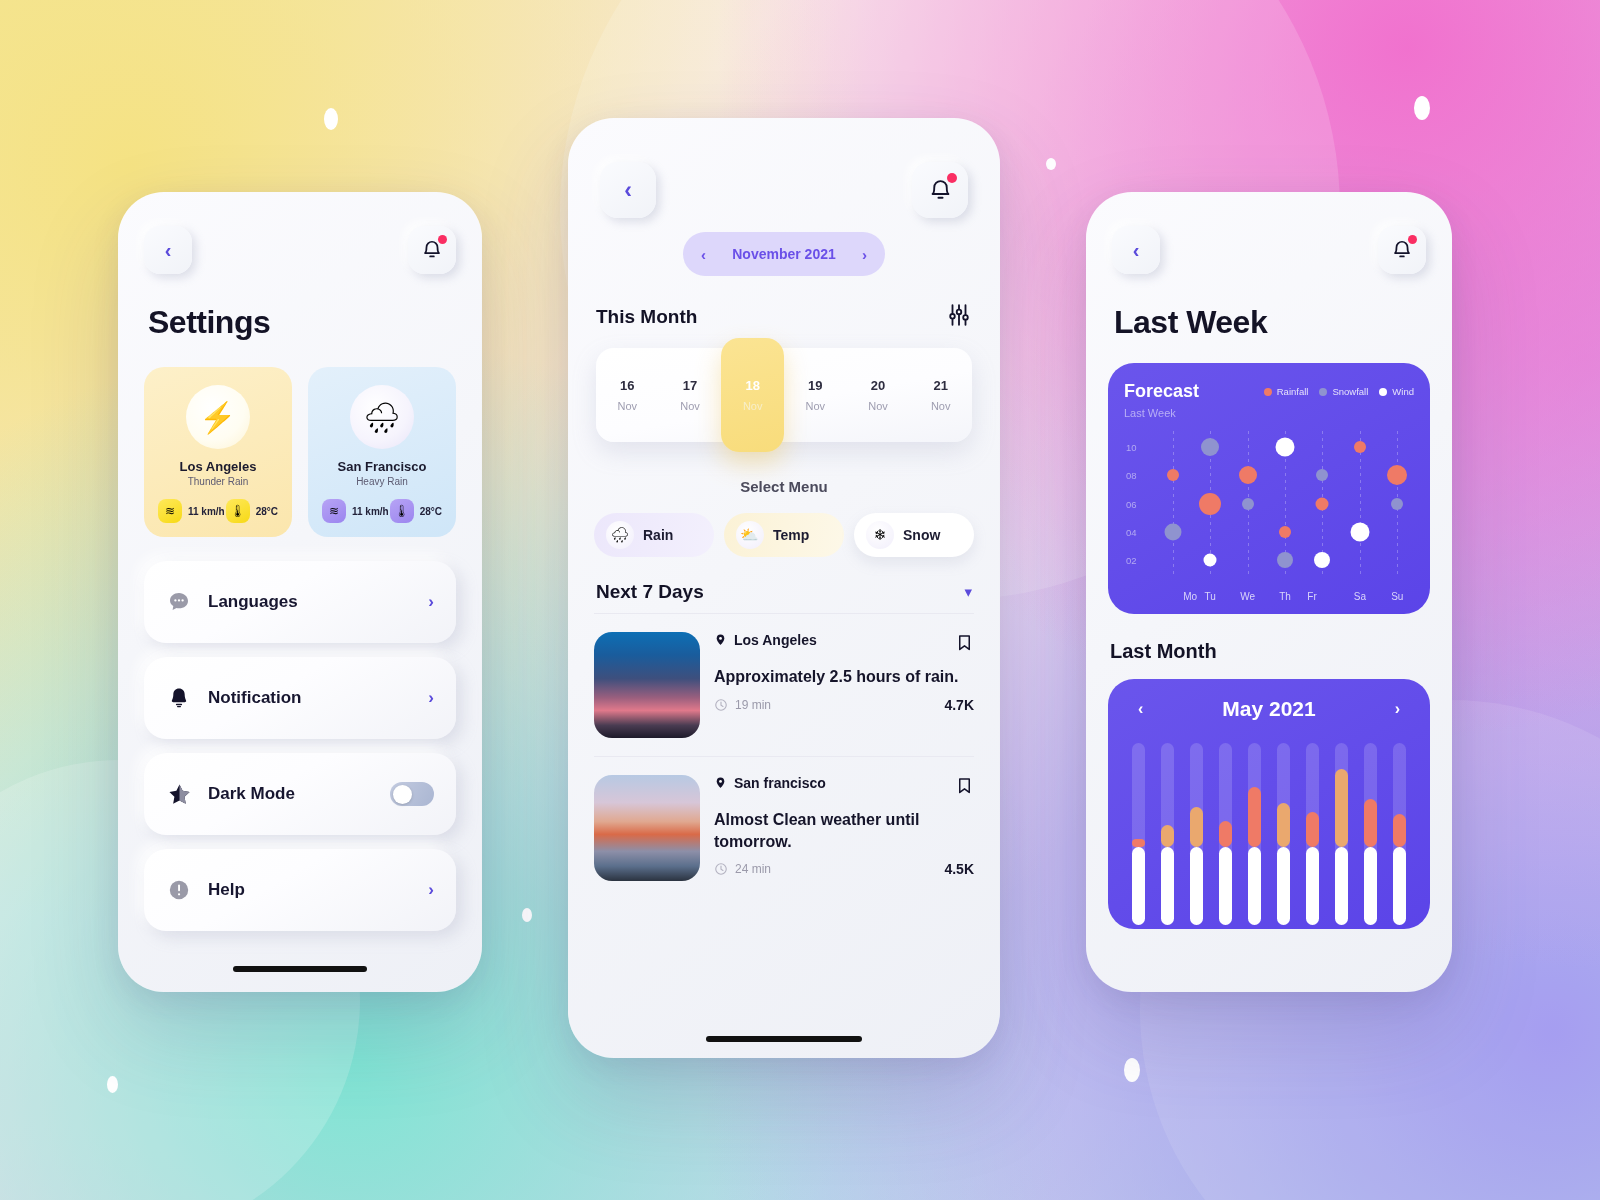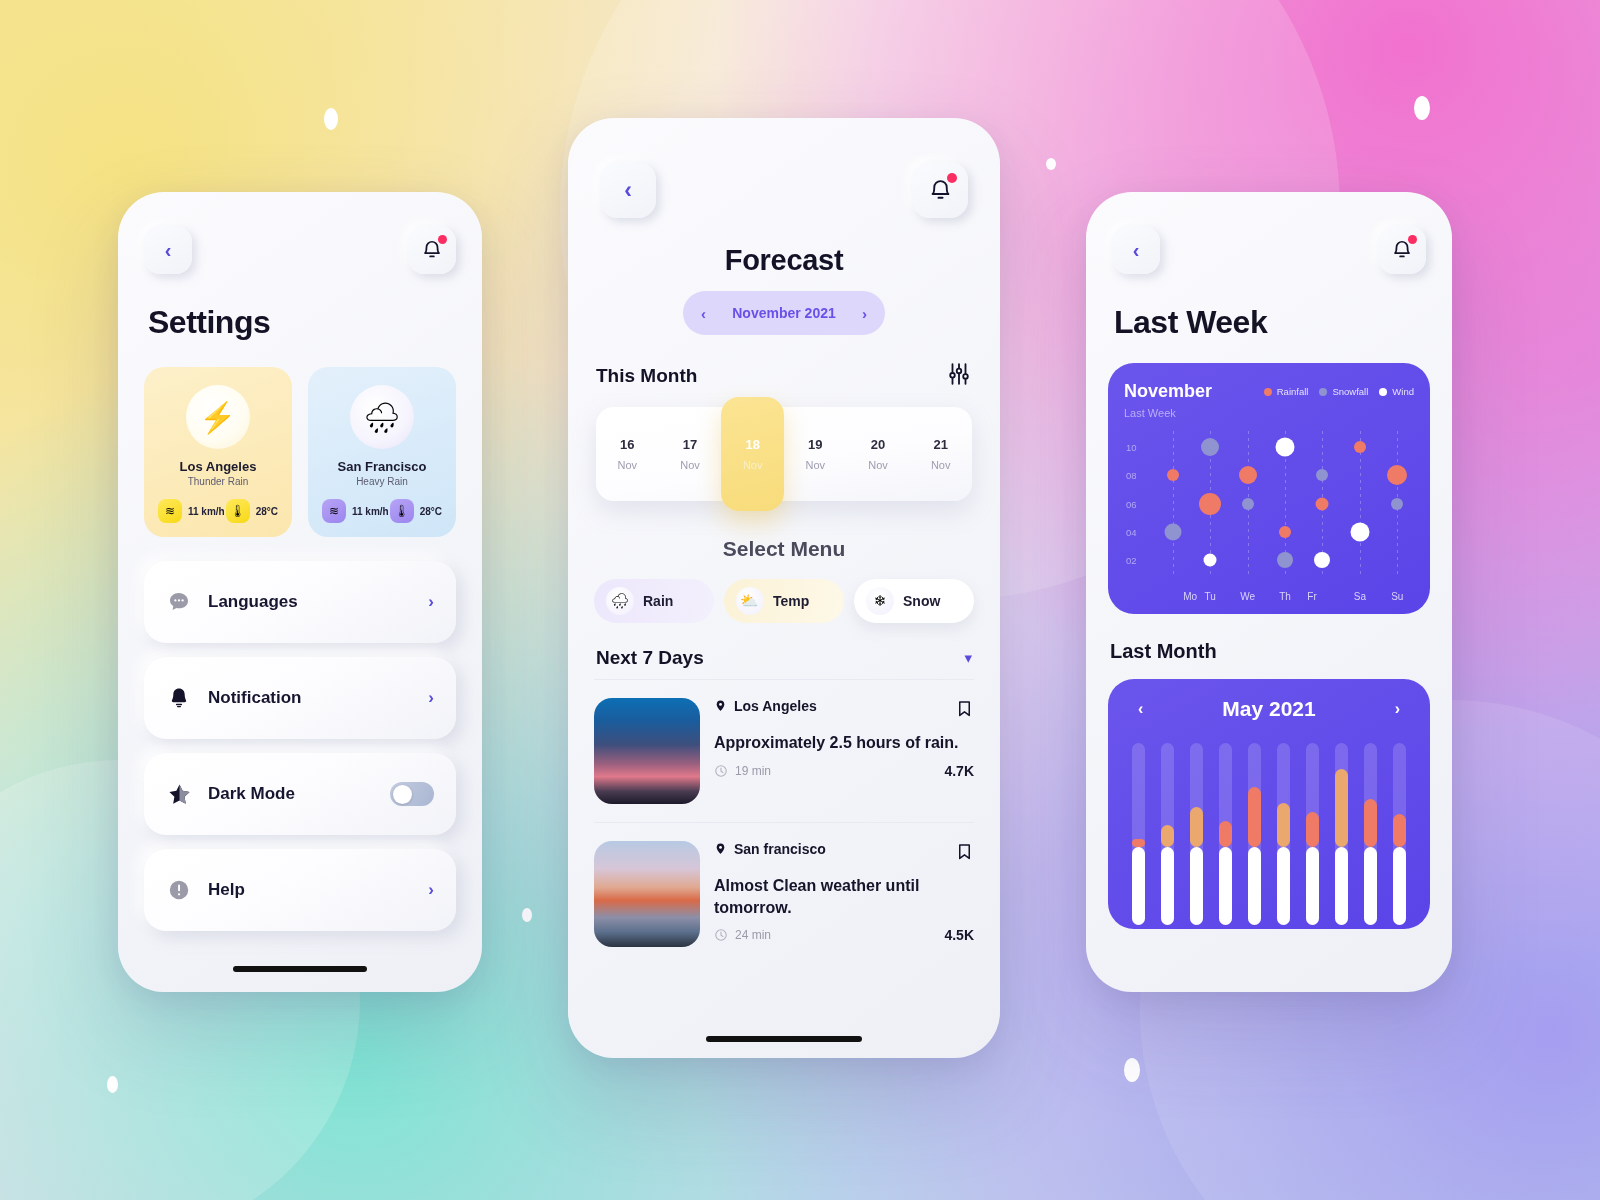--- a/index.html
+++ b/index.html
@@ -99,21 +99,21 @@
   }
   .day-cell { flex:1; display:flex; flex-direction:column; align-items:center; justify-content:center; gap:7px; cursor:pointer; position:relative; }
   .day-num { font-size:13px; font-weight:800; color:#2e2d40; }
   .day-mon { font-size:11px; color:#9e9db0; }
   .day-cell.active {
     background:linear-gradient(165deg,#fbe493,#f8dc7b); border-radius:18px;
     margin:-10px 0; box-shadow:0 12px 24px rgba(240,205,110,0.45);
   }
   .day-cell.active .day-num { color:#ffffff; }
   .day-cell.active .day-mon { color:#f7eec9; }
-  .select-menu-title { text-align:center; font-size:21px; font-weight:600; color:#4b4a5c; margin-top:36px; }
+  .select-menu-title { text-align:center; font-size:15px; font-weight:600; color:#4b4a5c; margin-top:36px; }
   .chips { display:flex; gap:10px; padding:0 26px; margin-top:18px; }
   .chip { flex:1; height:44px; border-radius:22px; display:flex; align-items:center; gap:9px; padding:0 12px; cursor:pointer; }
   .chip.rain { background:linear-gradient(100deg,#ece7fb,#f3f0fd); }
   .chip.temp { background:linear-gradient(100deg,#fbf2d6,#fdf8e8); }
   .chip.snow { background:#ffffff; box-shadow:0 6px 14px rgba(150,155,185,0.18); }
   .chip-orb { width:28px; height:28px; border-radius:50%; background:radial-gradient(circle at 40% 35%,#fff,#f1eefb); display:flex; align-items:center; justify-content:center; font-size:15px; }
   .chip-label { font-size:14px; font-weight:700; color:#1d1c32; }
   .next7 { display:flex; align-items:center; justify-content:space-between; padding:0 28px; margin-top:24px; }
   .next7-title { font-size:19px; font-weight:800; color:#131226; }
   .next7-chev { color:#5b4bdb; font-size:15px; }
@@ -281,21 +281,20 @@
     </div>
     <div class="icon-btn lg">
       <svg width="25" height="25" viewBox="0 0 24 24" fill="none" stroke="#14132b" stroke-width="1.8">
         <path d="M6 9a6 6 0 1 1 12 0c0 5 1.6 6.4 1.6 6.4H4.4S6 14 6 9z" stroke-linejoin="round"></path>
         <path d="M10 19h4" stroke-linecap="round"></path>
       </svg>
       <span class="bell-dot"></span>
     </div>
   </div>
 
-  <div class="fc-title">Forecast</div>
 
   <div class="month-pill">
     <span class="mp-arr">‹</span>
     <span class="mp-label">November 2021</span>
     <span class="mp-arr">›</span>
   </div>
 
   <div class="sec-row">
     <span class="sec-title">This Month</span>
     <span>
@@ -435,21 +434,21 @@
         <path d="M10 19h4" stroke-linecap="round"></path>
       </svg>
       <span class="bell-dot"></span>
     </div>
   </div>
 
   <div class="page-title">Last Week</div>
 
   <div class="priority-card">
     <div class="pc-head">
-      <span class="pc-title">November</span>
+      <span class="pc-title">Forecast</span>
       <span class="legend" id="legend">
           <span class="leg">
             <span class="leg-dot" style="background: rgb(239, 122, 102);"></span>
             <span class="leg-txt">Rainfall</span>
           </span>
           <span class="leg">
             <span class="leg-dot" style="background: rgb(143, 147, 207);"></span>
             <span class="leg-txt">Snowfall</span>
           </span>
           <span class="leg">

